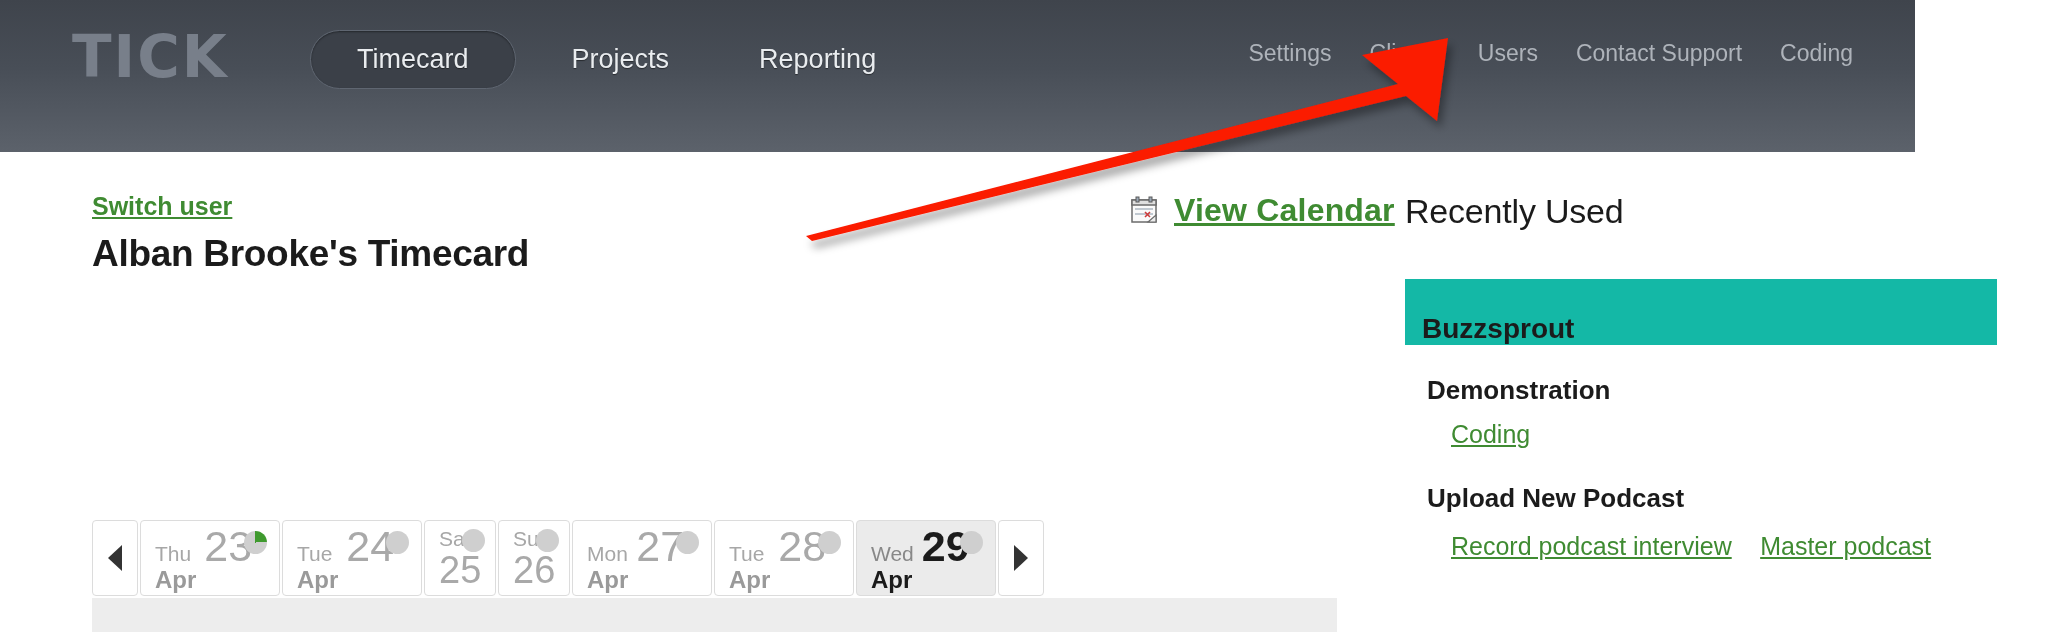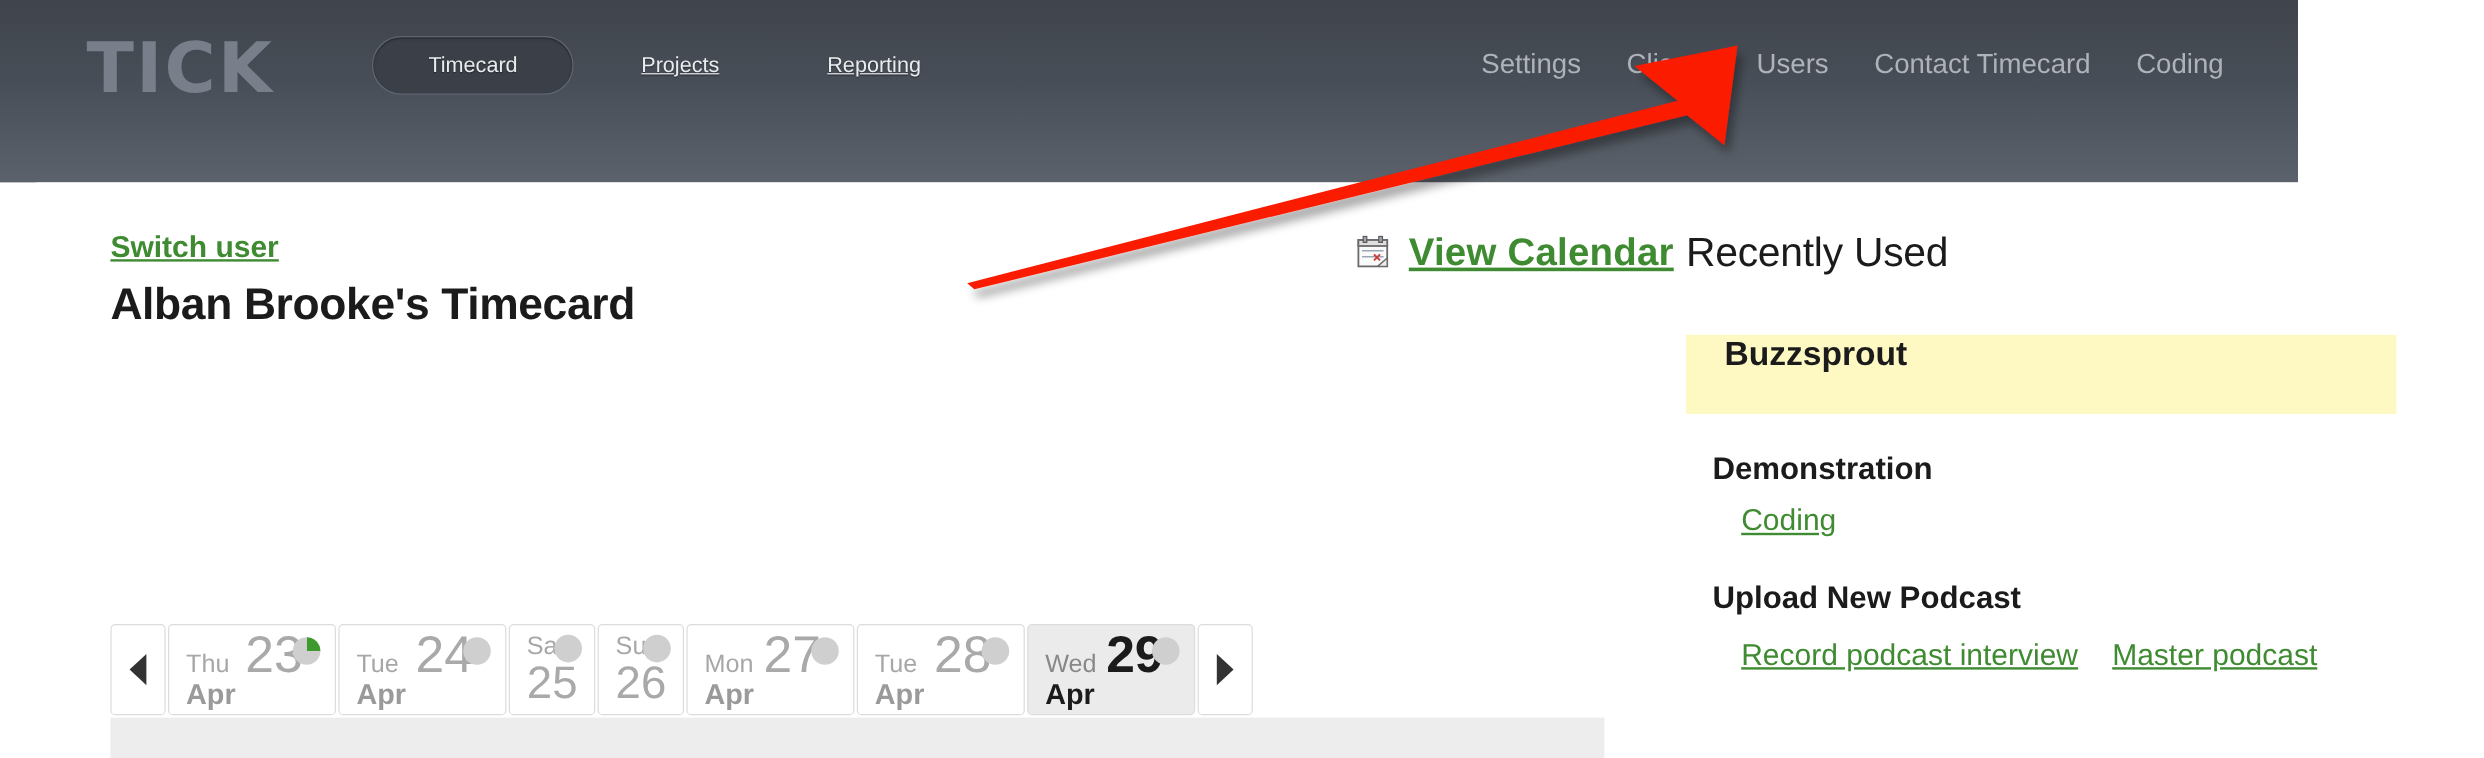--- a/index.html
+++ b/index.html
@@ -46,38 +46,38 @@
   .nav-left {
     position: absolute;
     left: 310px;
     top: 30px;
     display: flex;
     align-items: center;
     gap: 0px;
   }
 
   .nav-item {
-    font-size: 18px;
+    font-size: 27px;
     color: #e9ecef;
     padding: 14px 34px;
     border-radius: 30px;
     text-shadow: 0 1px 1px rgba(0,0,0,0.45);
     white-space: nowrap;
     cursor: pointer;
   }
 
   .nav-item.active {
     background: #3b4048;
     border: 1px solid #5f6671;
     box-shadow: inset 0 1px 2px rgba(0,0,0,0.4);
     padding: 13px 46px;
     font-weight: normal;
   }
 
-  .nav-item.spaced { margin-left: 22px; text-decoration: underline; }
+  .nav-item.spaced { margin-left: 22px; }
 
   .nav-right {
     position: absolute;
     right: 62px;
     top: 40px;
     display: flex;
     align-items: center;
     gap: 38px;
   }
 
@@ -271,25 +271,25 @@
     width: 600px;
   }
   .sidebar-title {
     font-size: 34px;
     font-weight: normal;
     color: #1b1b1b;
     letter-spacing: -0.2px;
   }
   .client-bar {
     margin-top: 48px;
-    background: #fef9c3;
+    background: #14b8a6;
     height: 66px;
     display: flex;
-    align-items: flex-start;
-    padding-left: 32px;
+    align-items: flex-end;
+    padding-left: 17px;
     box-sizing: border-box;
     width: 592px;
   }
   .client-name {
     font-size: 28px;
     font-weight: bold;
     color: #1b1b1b;
   }
   .proj-group { margin-top: 30px; padding-left: 22px; }
   .proj-name {
@@ -329,21 +329,21 @@
     <div class="nav-left">
       <div class="nav-item active">Timecard</div>
       <div class="nav-item spaced">Projects</div>
       <div class="nav-item spaced">Reporting</div>
     </div>
 
     <div class="nav-right">
       <div class="nav-right-item">Settings</div>
       <div class="nav-right-item">Clients</div>
       <div class="nav-right-item">Users</div>
-      <div class="nav-right-item">Contact Timecard</div>
+      <div class="nav-right-item">Contact Support</div>
       <div class="nav-right-item">Coding</div>
     </div>
   </div>
 
   <div class="panel">
 
     <div class="left-col">
       <div class="switch-user">Switch user</div>
       <div class="page-title">Alban Brooke's Timecard</div>
     </div>

